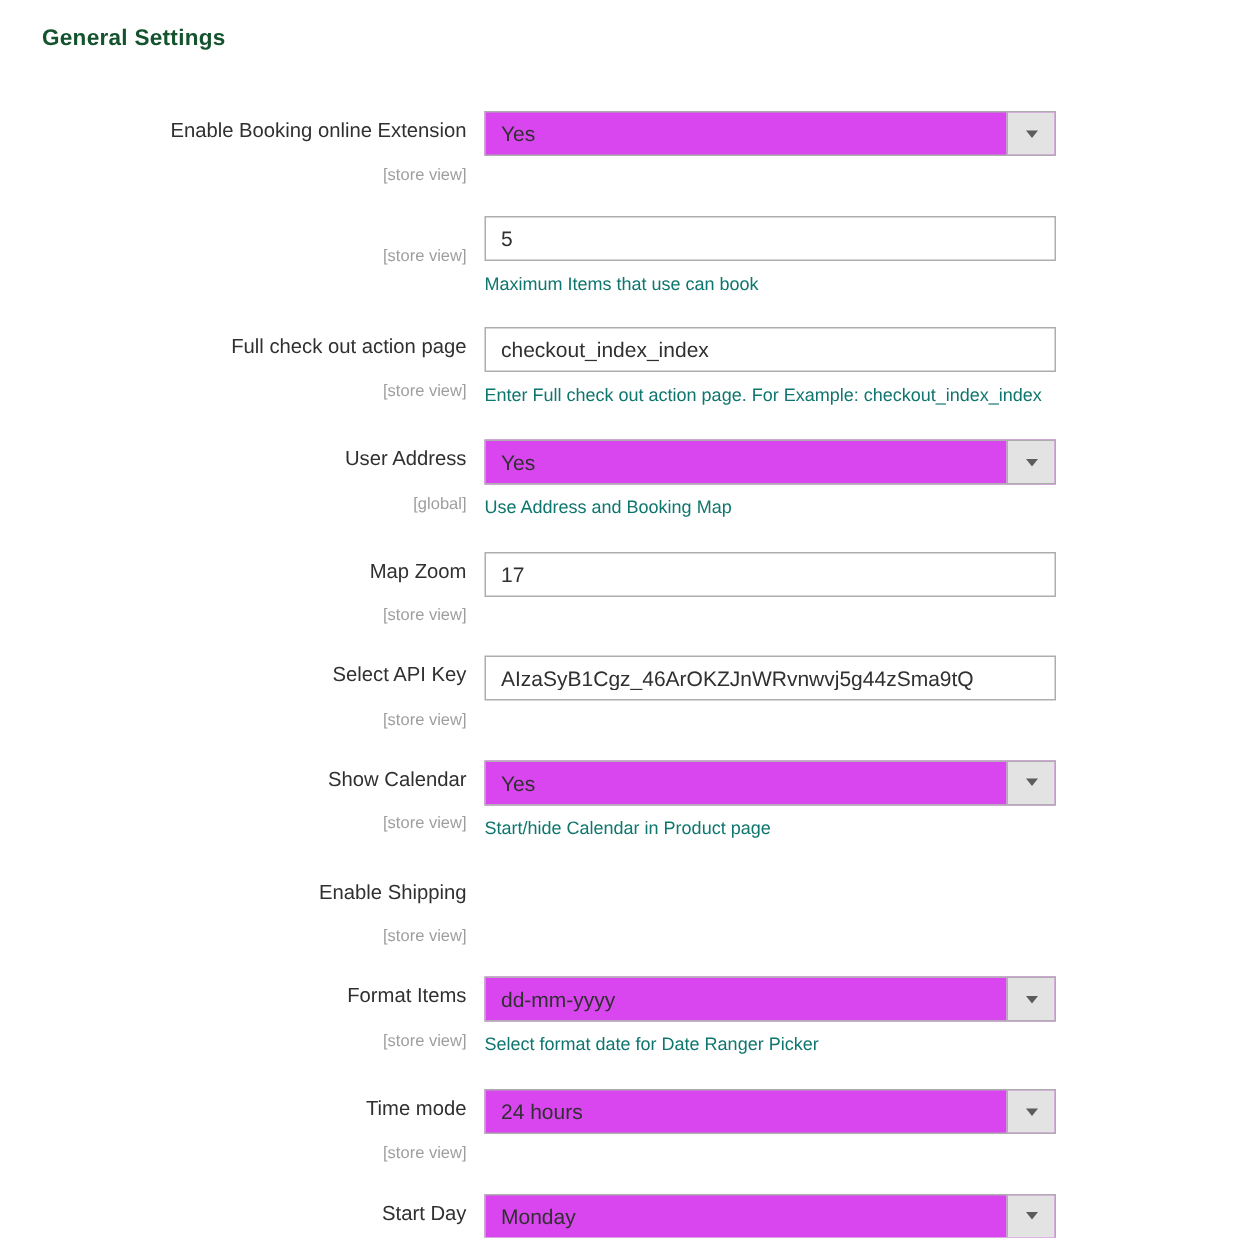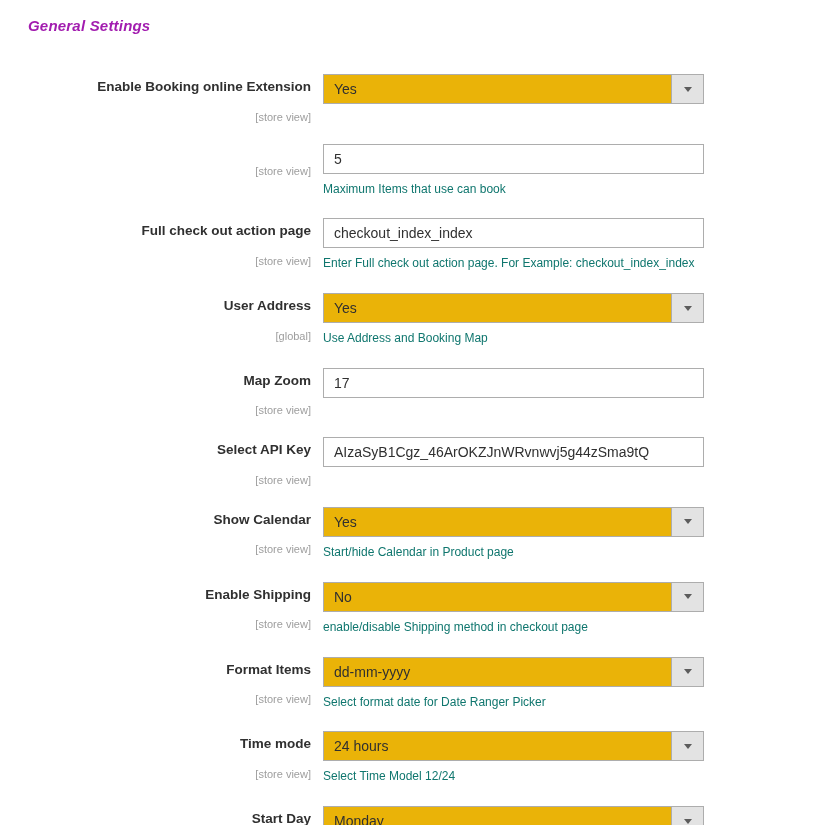--- a/index.html
+++ b/index.html
@@ -8,46 +8,45 @@
     width: 825px;
     height: 825px;
     overflow: hidden;
     font-family: "Liberation Sans", sans-serif;
     color: #303030;
   }
   .page { padding: 17px 0 0 28px; }
   .page-title {
     font-size: 15px;
     font-weight: bold;
-    color: #a21caf;
+    color: #14532d;
     letter-spacing: .2px;
-    font-style: italic;
   }
   .form { margin-top: 40px; }
   .row { display: flex; margin-bottom: 21px; }
   .label-col { width: 283px; flex-shrink: 0; text-align: right; padding-top: 5px; }
   .lbl {
     display: block;
     font-size: 13.5px;
-    font-weight: bold;
+    font-weight: normal;
     color: #303030;
     line-height: 1.15;
   }
   .scope {
     display: block;
     font-size: 11px;
     color: #9e9e9e;
     margin-top: 16px;
   }
   .field-col { width: 381px; margin-left: 12px; }
   .select-ctrl {
     position: relative;
     height: 30px;
     border: 1px solid #adadad;
-    background: #eab308;
+    background: #d946ef;
     cursor: pointer;
   }
   .sel-value {
     position: absolute;
     left: 10px;
     top: 0;
     line-height: 28px;
     font-size: 14px;
     color: #303030;
     white-space: nowrap;
@@ -164,29 +163,20 @@
             </span>
           </div>
           <p class="note">Start/hide Calendar in Product page</p>
         </div>
       </div>
       <div class="row">
         <div class="label-col">
           <label class="lbl">Enable Shipping</label>
           <span class="scope">[store view]</span>
         </div>
-        <div class="field-col">
-          <div class="select-ctrl">
-            <span class="sel-value">No</span>
-            <span class="arrow-box">
-              <i class="tri"></i>
-            </span>
-          </div>
-          <p class="note">enable/disable Shipping method in checkout page</p>
-        </div>
       </div>
       <div class="row">
         <div class="label-col">
           <label class="lbl">Format Items</label>
           <span class="scope">[store view]</span>
         </div>
         <div class="field-col">
           <div class="select-ctrl">
             <span class="sel-value">dd-mm-yyyy</span>
             <span class="arrow-box">
@@ -201,21 +191,20 @@
           <label class="lbl">Time mode</label>
           <span class="scope">[store view]</span>
         </div>
         <div class="field-col">
           <div class="select-ctrl">
             <span class="sel-value">24 hours</span>
             <span class="arrow-box">
               <i class="tri"></i>
             </span>
           </div>
-          <p class="note">Select Time Model 12/24</p>
         </div>
       </div>
       <div class="row">
         <div class="label-col">
           <label class="lbl">Start Day</label>
           <span class="scope">[store view]</span>
         </div>
         <div class="field-col">
           <div class="select-ctrl">
             <span class="sel-value">Monday</span>

